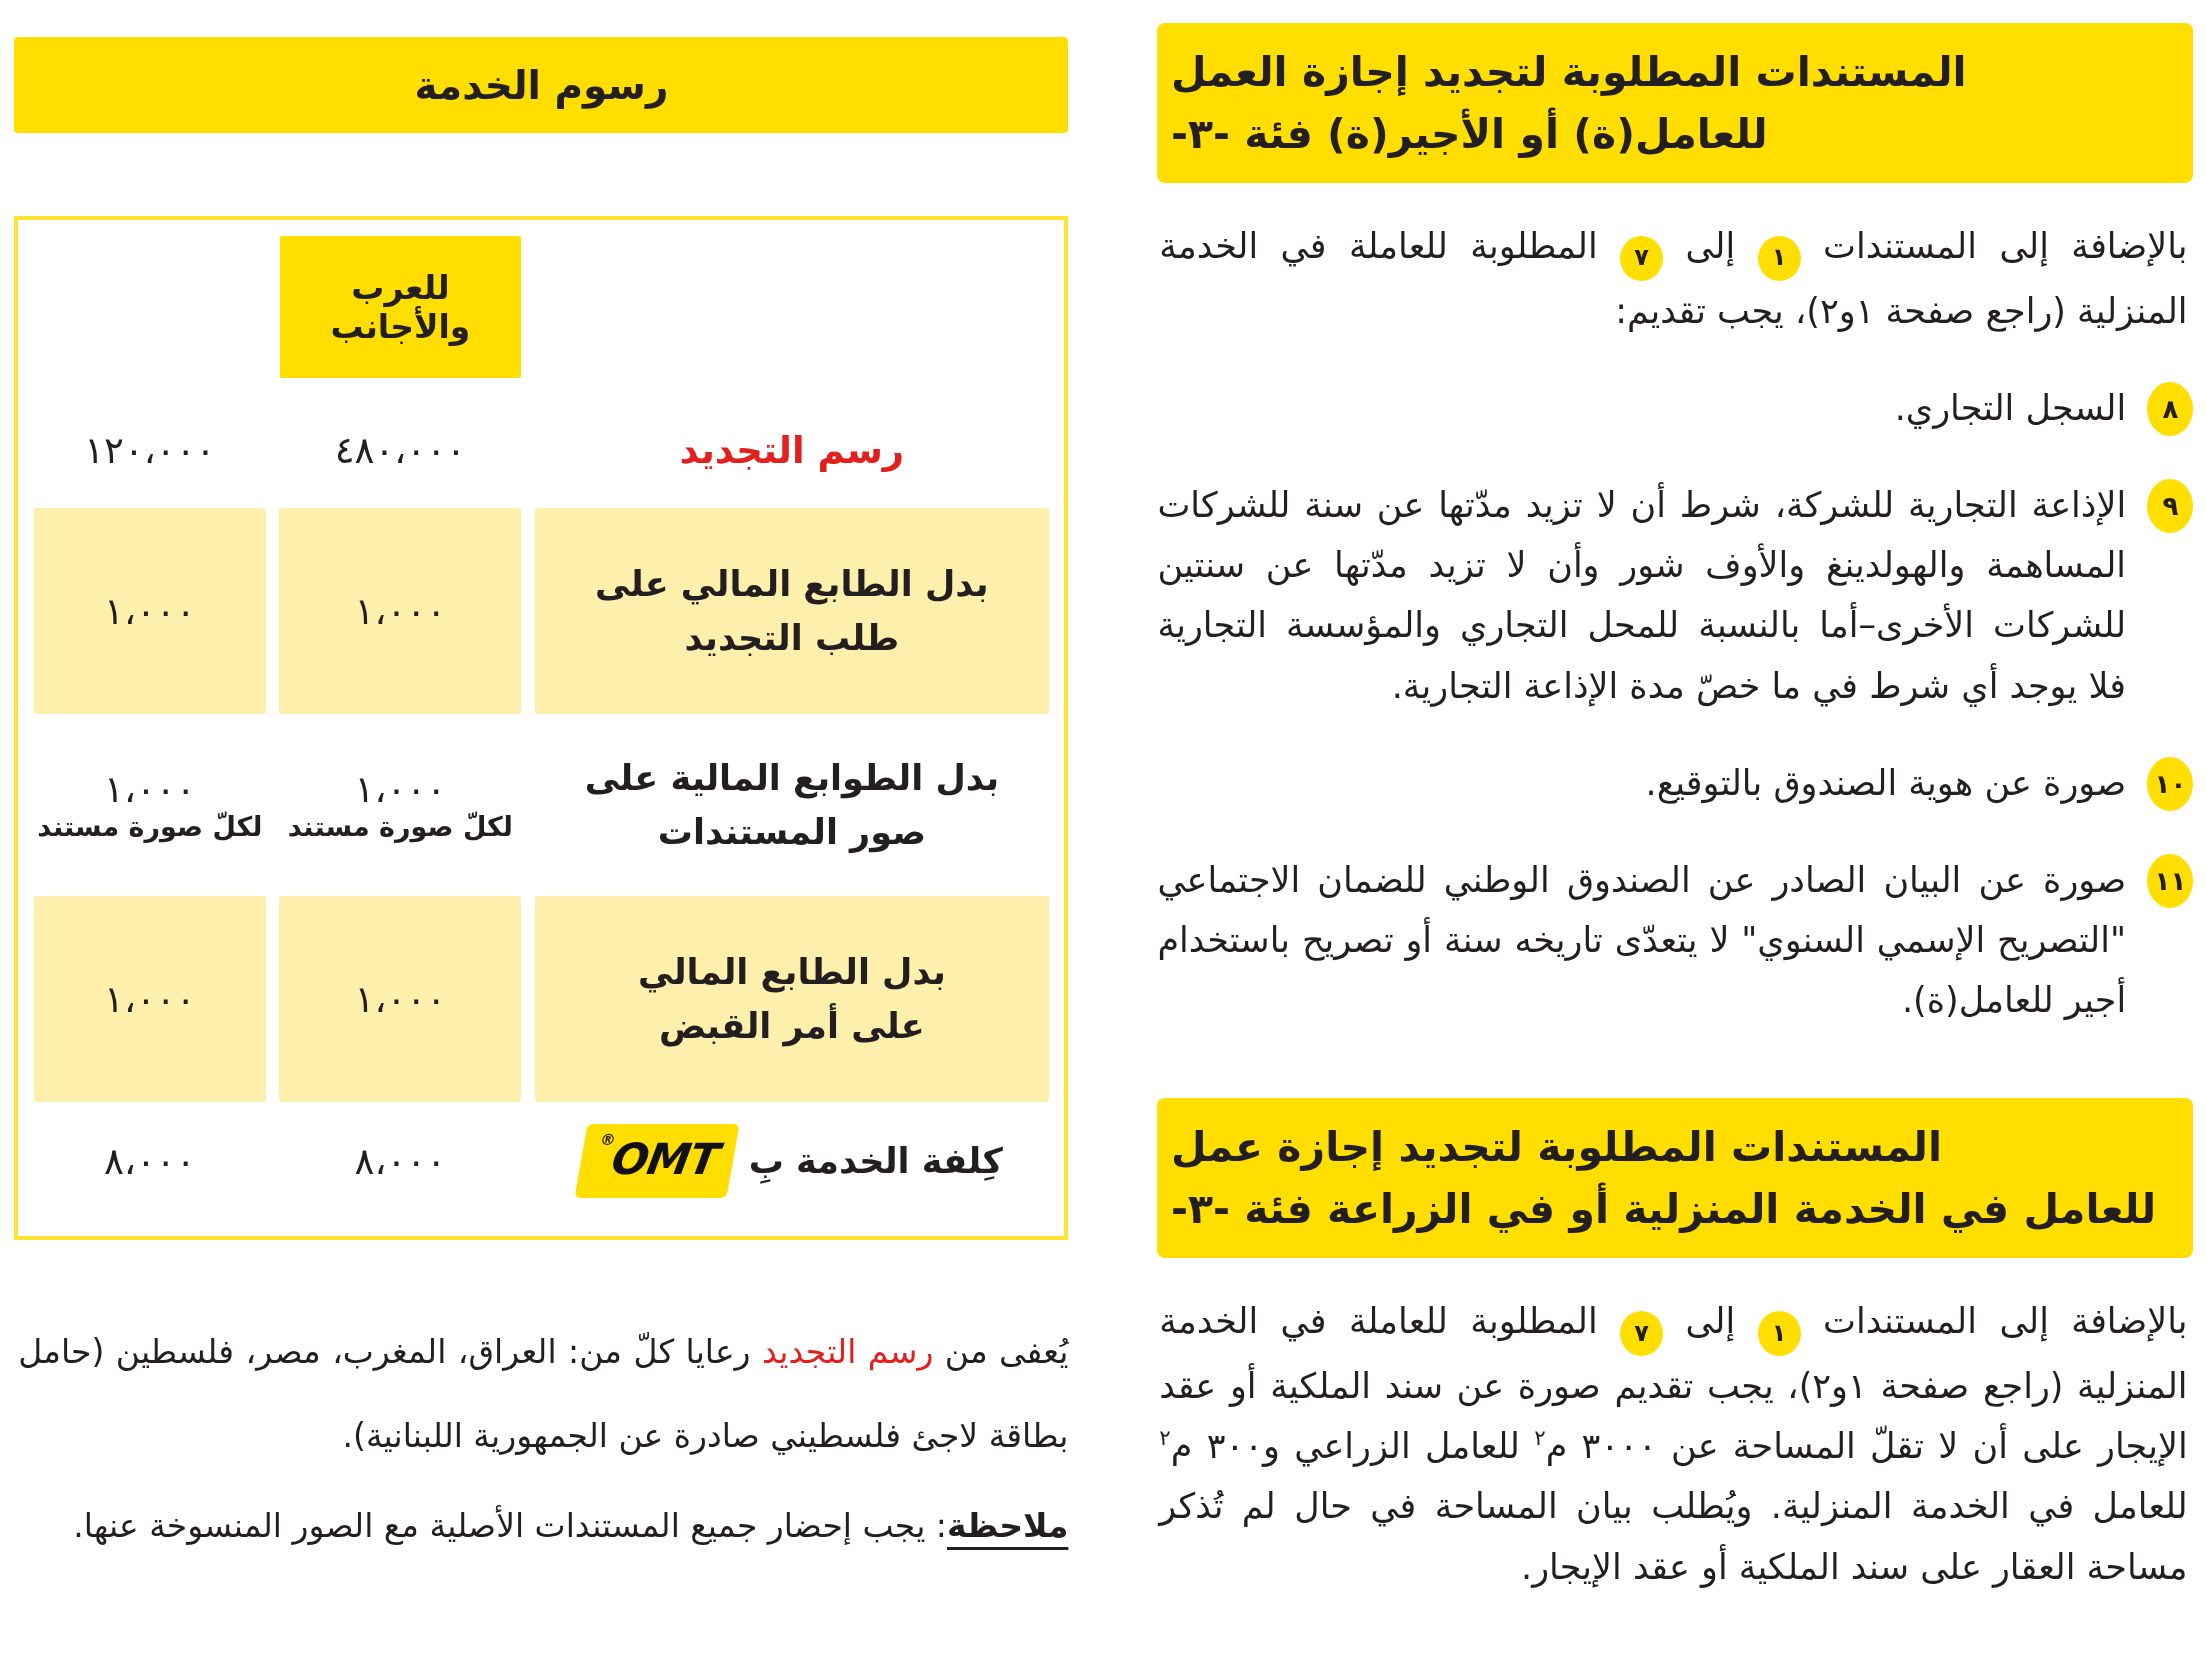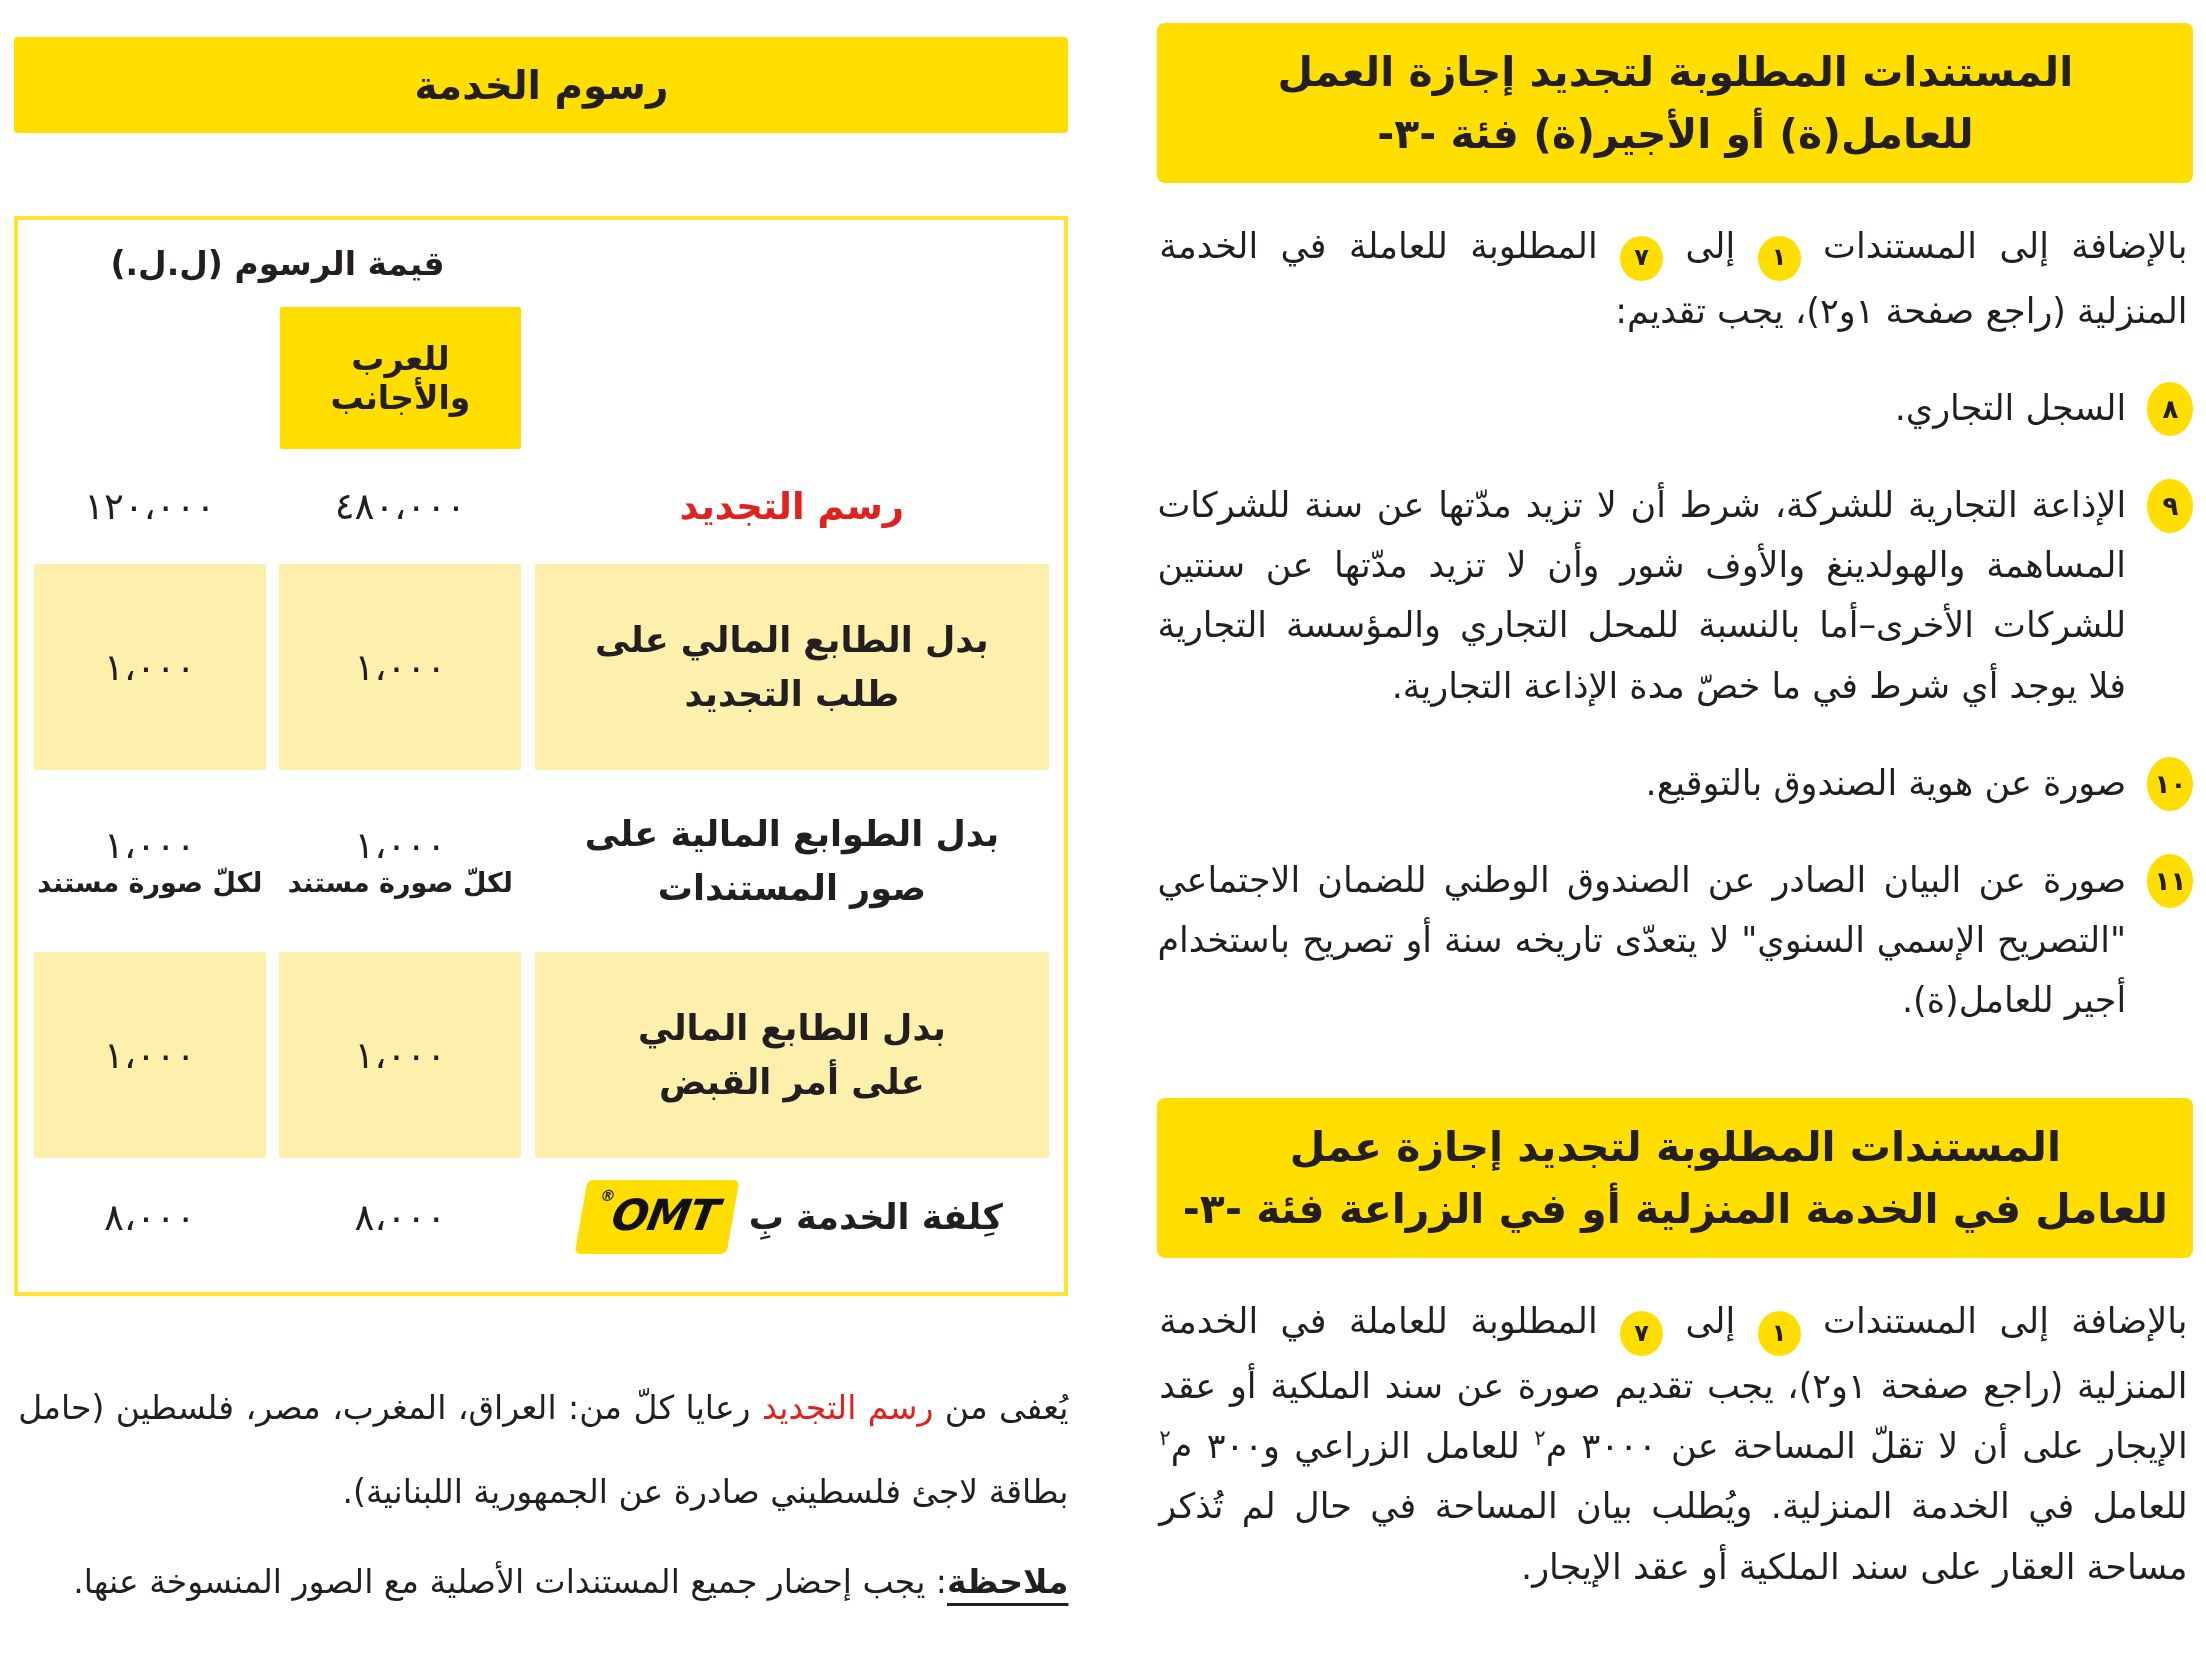--- a/index.html
+++ b/index.html
@@ -3,21 +3,21 @@
 <meta charset="utf-8">
 <style>
   html,body{margin:0;padding:0;width:2207px;height:1679px;background:#ffffff;overflow:hidden;}
   body{font-family:"DejaVu Sans", sans-serif;color:#231f20;direction:rtl;}
   .page{display:flex;gap:89px;padding:0 13.6px;box-sizing:border-box;width:2207px;}
   .col{box-sizing:border-box;}
   .col-right{width:1036px;flex:0 0 auto;}
   .col-left{width:1054px;flex:0 0 auto;}
 
   
-  .sec-header{background:#FFDE00;border-radius:7.8px;text-align:center;font-weight:bold;
+  .sec-header{background:#FFDE00;border-radius:7.8px;text-align:left;font-weight:bold;
     font-size:41px;line-height:1.52;padding:17.5px 13.6px;}
   .sec-header .ln{display:block;}
 
   
   .para{font-size:35px;line-height:1.72;text-align:justify;margin:33px 5.8px 0 1.9px;}
   .inline-num{display:inline-flex;align-items:center;justify-content:center;
     width:43px;height:45px;border-radius:50%;background:#FFDE00;font-weight:bold;
     font-size:24px;vertical-align:-7.8px;}
   .doc-list{margin:9.7px 0 0 0;padding:0;list-style:none;}
   .doc-item{display:flex;align-items:flex-start;margin-top:37px;}
@@ -106,21 +106,20 @@
 
   <div class="col col-left">
 
     <div class="fees-header">
       <span>رسوم الخدمة</span>
     </div>
 
     <div class="fees-table">
 
       <div style="grid-column:2/4;display:grid;grid-template-columns:51fr 49fr;column-gap:13.6px;grid-template-rows:auto 1fr;row-gap:15.5px;">
-        <div class="th-span" style="grid-column:1/3">قيمة الرسوم (ل.ل.)</div>
         <div class="cell th-sub">للعرب والأجانب</div>
       </div>
 
       <div class="cell row-white h-r1 cell-desc">
         <span class="red-text">رسم التجديد</span>
       </div>
       <div class="cell row-white h-r1">
         <span class="num">٤٨٠،٠٠٠</span>
       </div>
       <div class="cell row-white h-r1">

